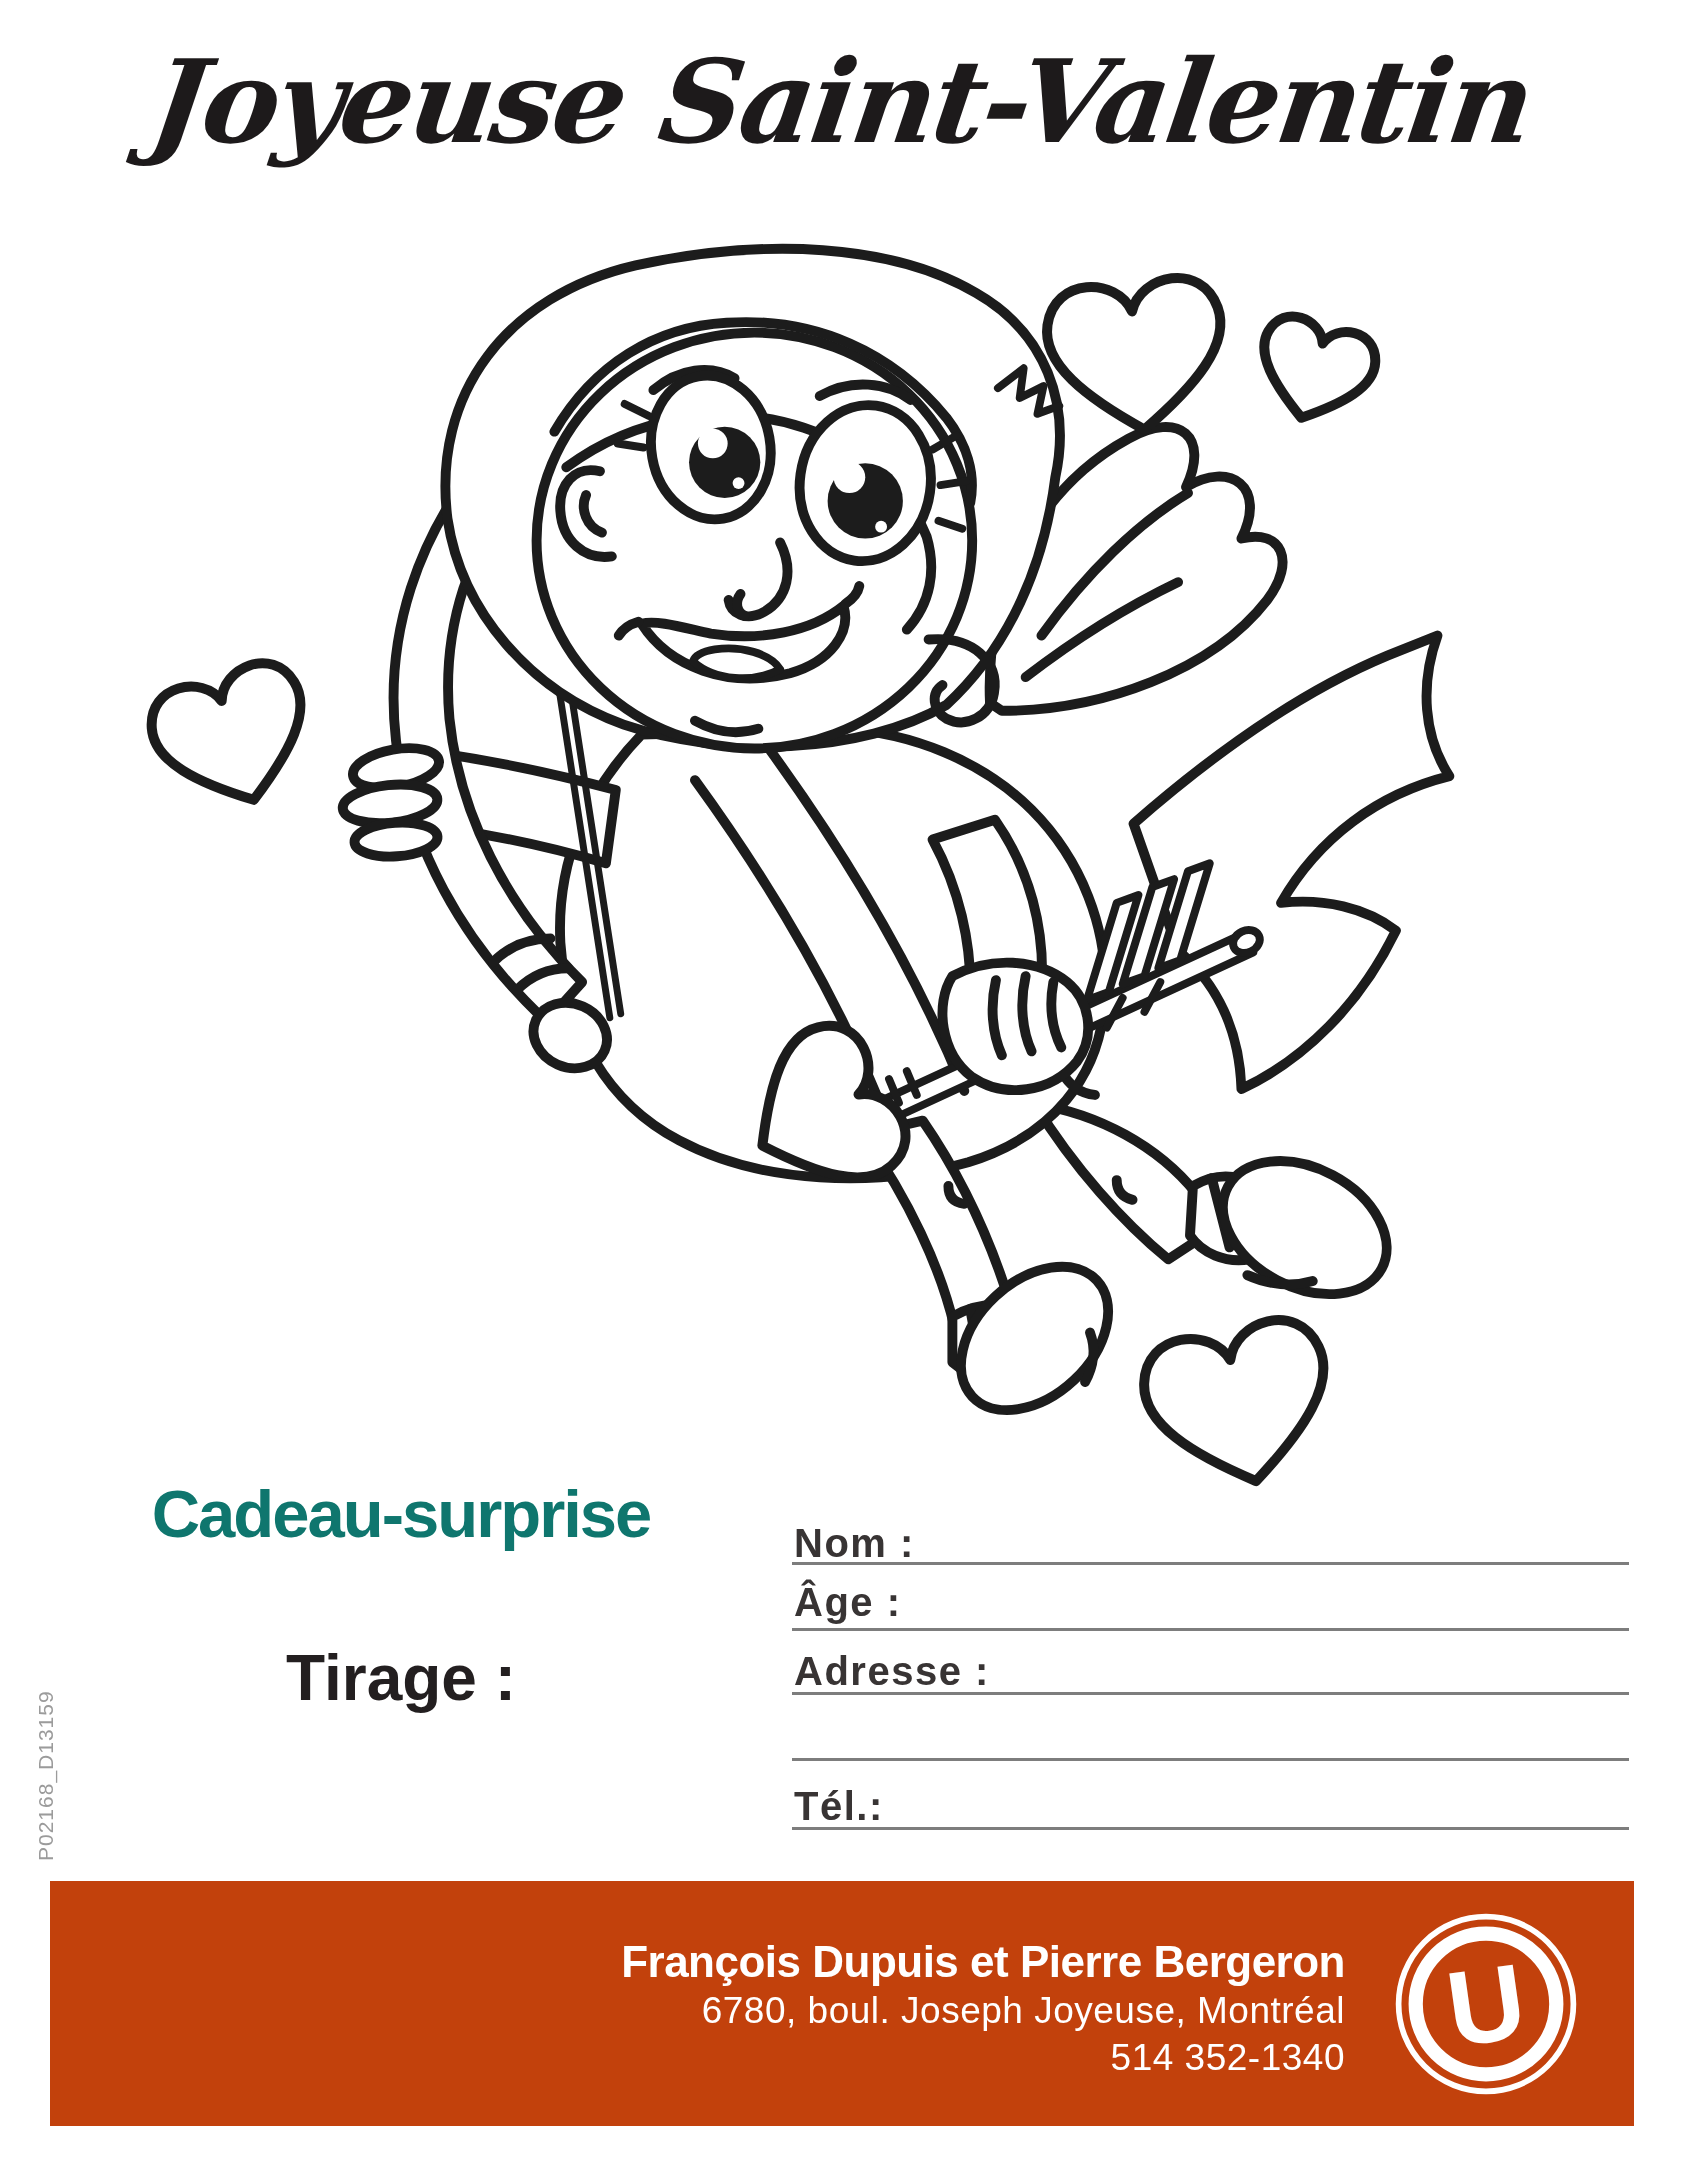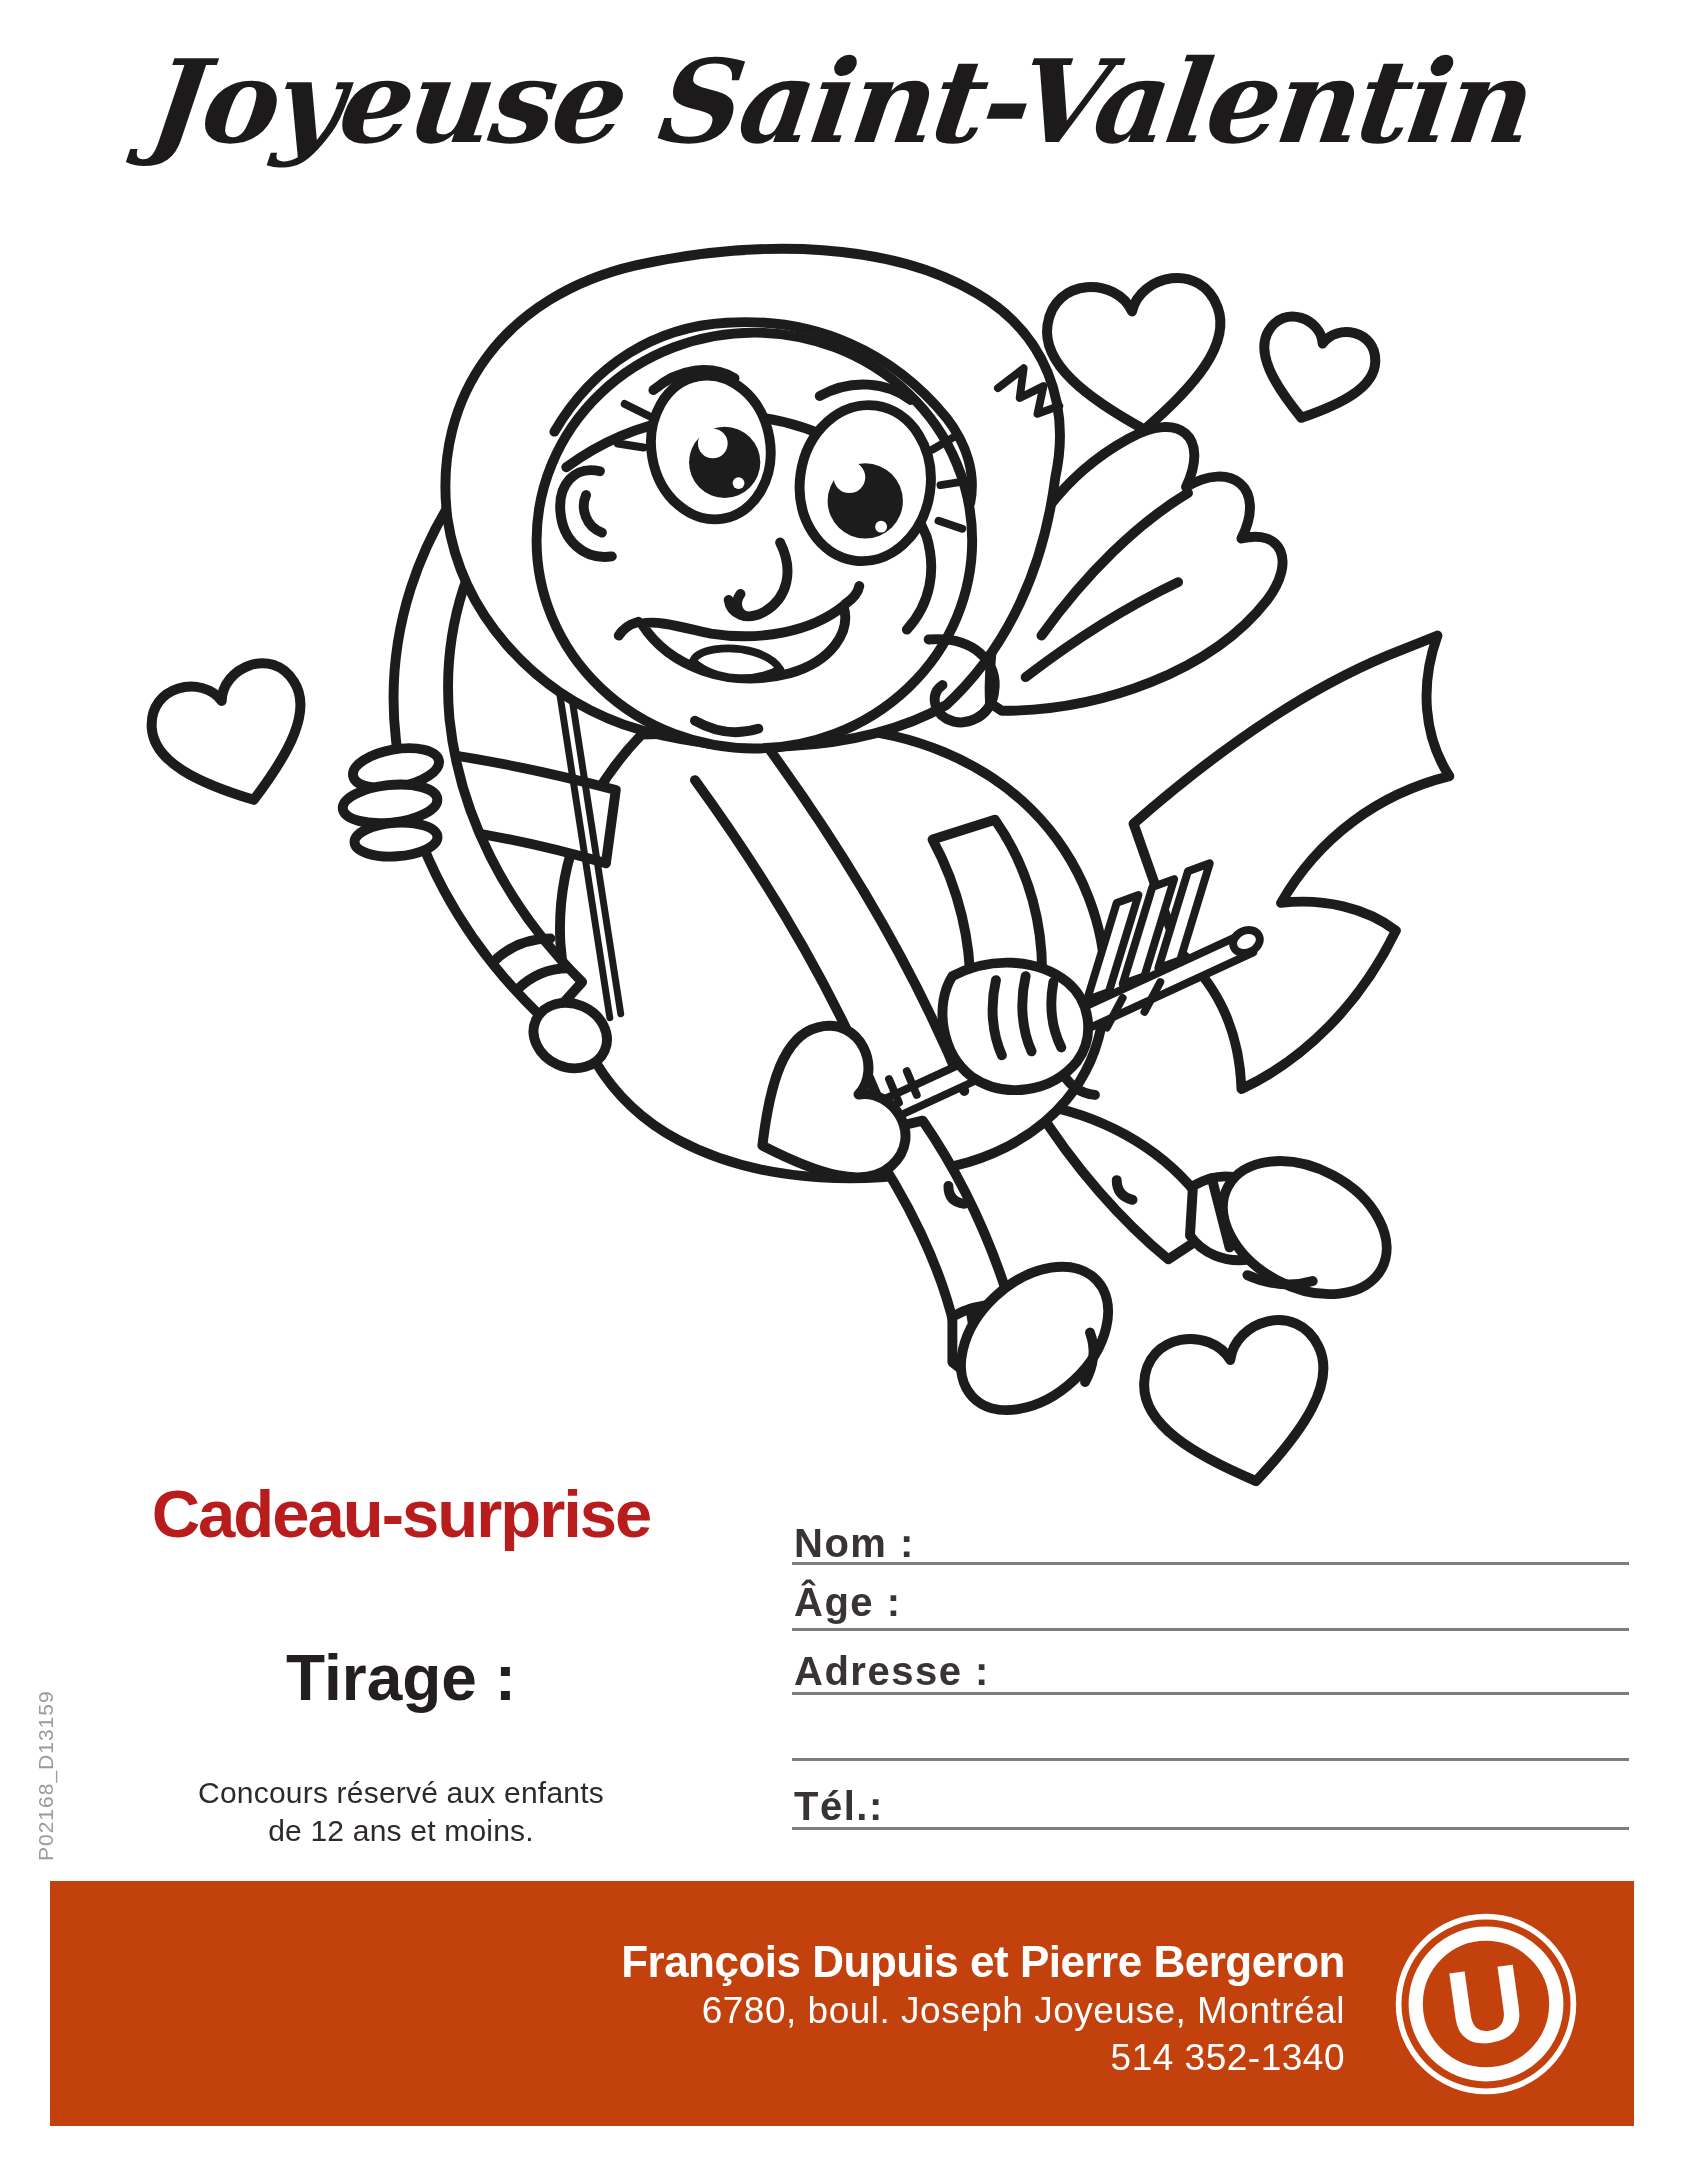--- a/index.html
+++ b/index.html
@@ -16,21 +16,21 @@
     font-size:115px; letter-spacing:-3px; color:#1d1a1b;
     transform:skewX(-8deg);
     white-space:nowrap;
   }
   
   .art { position:absolute; left:0; top:0; width:1683px; height:2178px; }
   
   .promo { position:absolute; left:94px; top:1481px; width:614px; text-align:center; }
   .promo .headline {
     font-weight:700; font-size:67px; line-height:65px;
-    letter-spacing:-2px; color:#b91c1c; margin:0;
+    letter-spacing:-2px; color:#0f766e; margin:0;
   }
   .promo .tirage {
     margin-top:95px; font-weight:700; font-size:64px; letter-spacing:0; color:#231f20;
   }
   .promo .eligibility {
     margin-top:59px; font-size:30px; line-height:38px; color:#2e2a2b; letter-spacing:0.2px;
   }
   
   .form { position:absolute; left:792px; top:0; width:837px; }
   .field-label {
@@ -189,24 +189,20 @@
     <use href="#heartShape" fill="#fff" transform="translate(233,736) rotate(-18) scale(1.05)"></use>
     <use href="#heartShape" fill="#fff" transform="translate(1250,1408) rotate(-12) scale(1.25)"></use>
   </svg>
 
   <h1 class="title">Joyeuse Saint-Valentin</h1>
 
   <div class="promo">
     <p class="headline"><span>Cadeau-surprise</span><br>
     </p>
     <div class="tirage">Tirage :</div>
-    <div class="eligibility">
-      <span>Concours réservé aux enfants</span><br>
-      <span>de 12 ans et moins.</span>
-    </div>
   </div>
 
   <div class="form">
     <div class="field-label" style="top:1521px">Nom :</div>
     <div class="field-line" style="top:1562px"></div>
 
     <div class="field-label" style="top:1580px">Âge :</div>
     <div class="field-line" style="top:1628px"></div>
 
     <div class="field-label" style="top:1649px">Adresse :</div>

